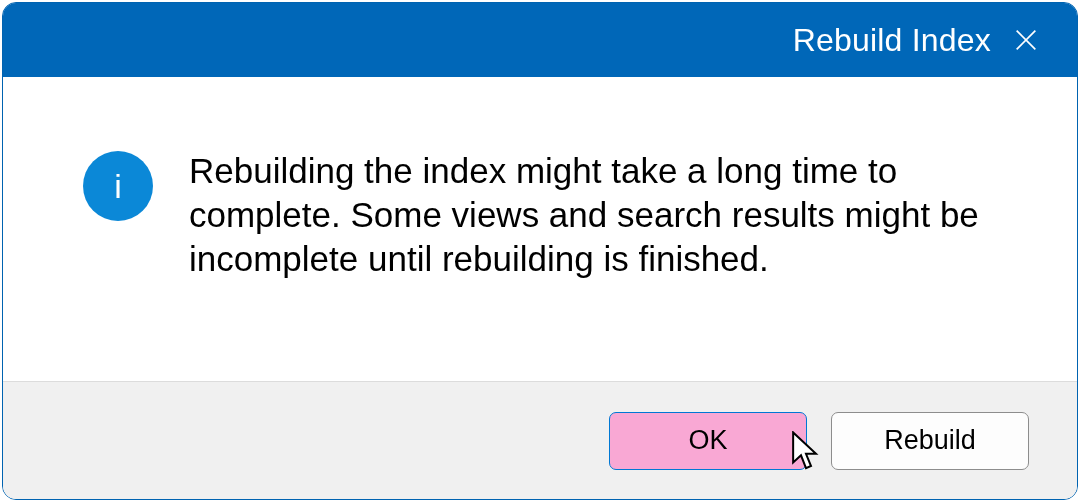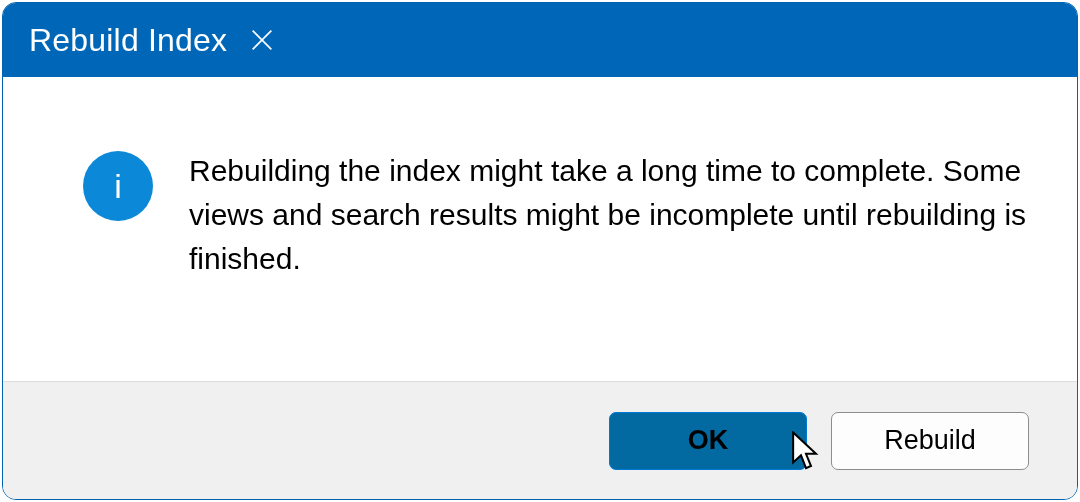--- a/index.html
+++ b/index.html
@@ -20,21 +20,21 @@
       display: flex;
       flex-direction: column;
       background: #fff;
       position: relative;
     }
     .titlebar {
       height: 74px;
       background: #0067b8;
       display: flex;
       align-items: center;
-      justify-content: flex-start;
+      justify-content: flex-end;
       padding: 0 26px 0 26px;
     }
     .title {
       color: #fff;
       font-size: 32px;
       font-weight: 400;
       letter-spacing: 0.2px;
     }
     .close {
       width: 70px;
@@ -64,21 +64,21 @@
       flex-shrink: 0;
       margin-top: 2px;
     }
     .icon-info span {
       color: #fff;
       font-size: 34px;
       font-weight: 400;
       font-family: "Segoe UI", sans-serif;
     }
     .msg {
-      font-size: 30px;
+      font-size: 35px;
       line-height: 44px;
       color: #000;
       font-weight: 400;
     }
     .footer {
       height: 118px;
       background: #f0f0f0;
       border-top: 1px solid #dcdcdc;
       display: flex;
       align-items: center;
@@ -95,22 +95,21 @@
       font-size: 27px;
       font-family: inherit;
       color: #000;
       cursor: default;
       display: flex;
       align-items: center;
       justify-content: center;
     }
     .btn.primary {
       border: 1.5px solid #0078d4;
-      background: #0369a1;
-      font-weight: bold;
+      background: #f9a8d4;
     }
     .cursor {
       position: absolute;
       left: 788px;
       top: 428px;
       width: 30px;
       height: 40px;
       pointer-events: none;
     }
   </style>

